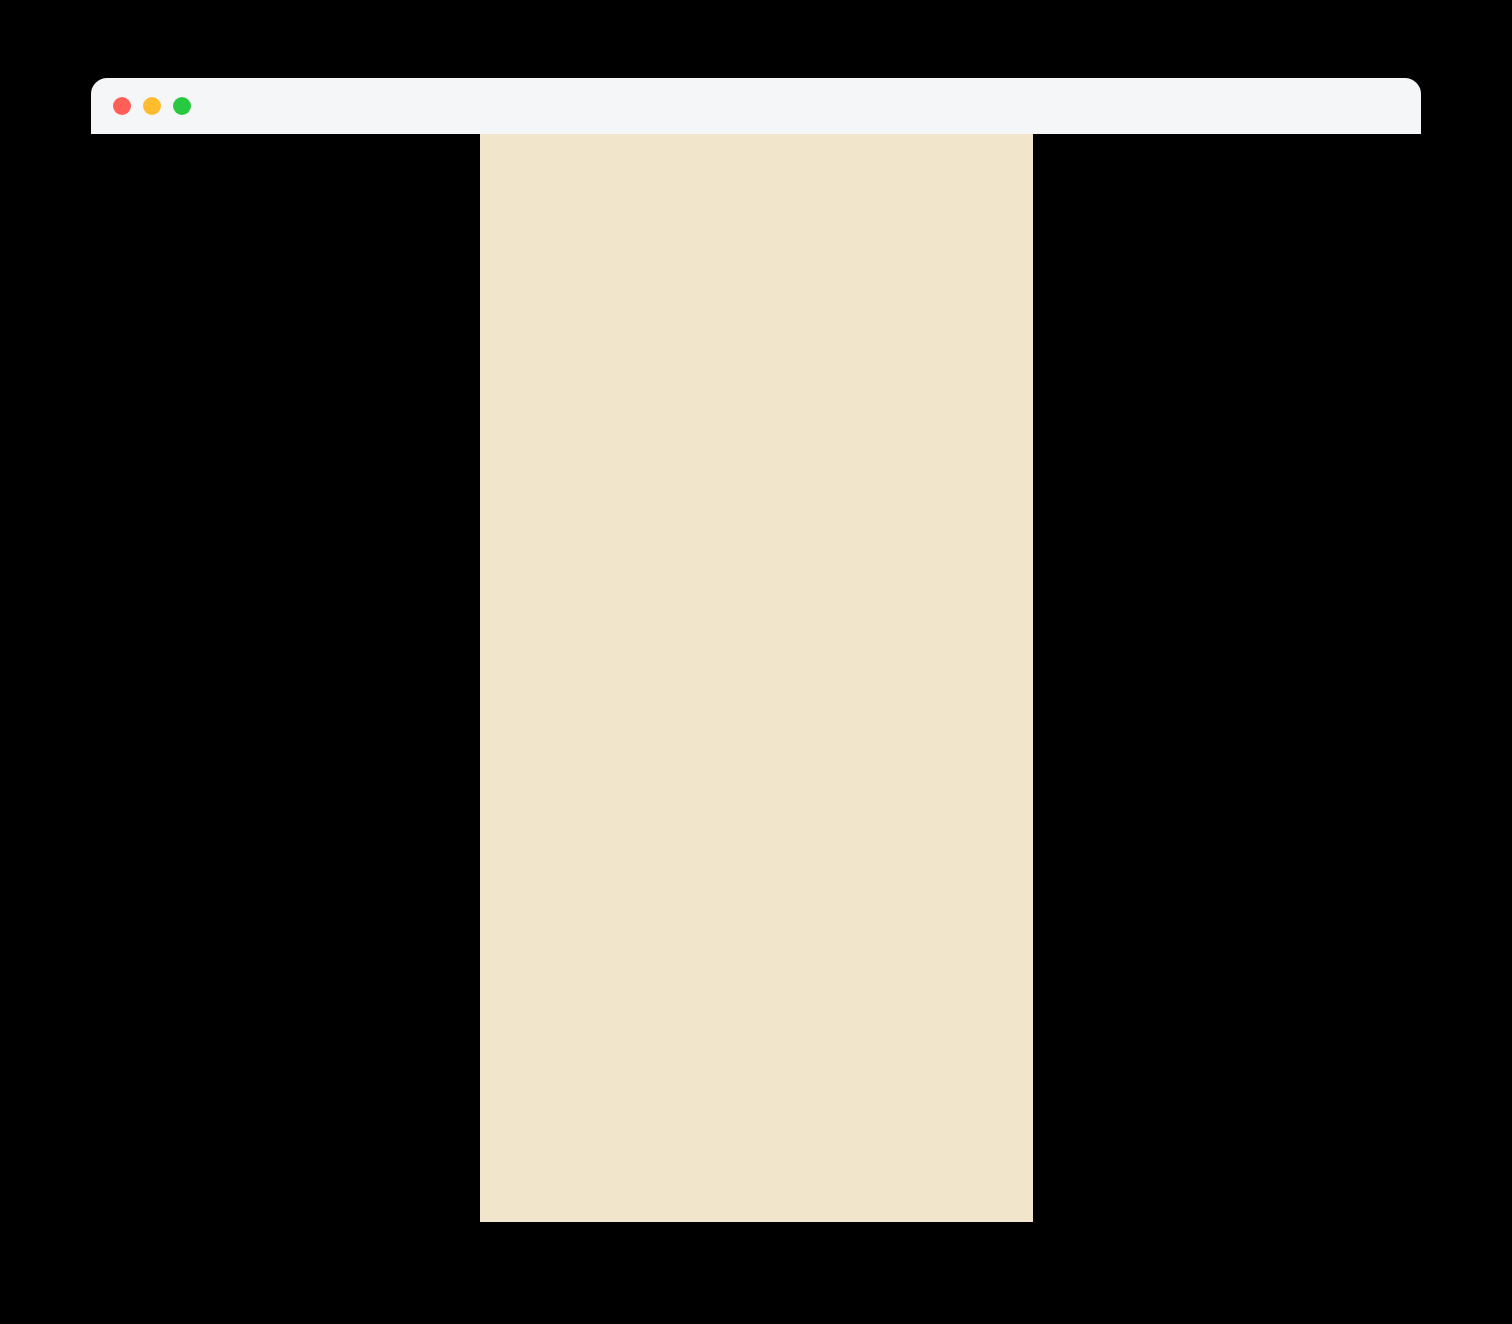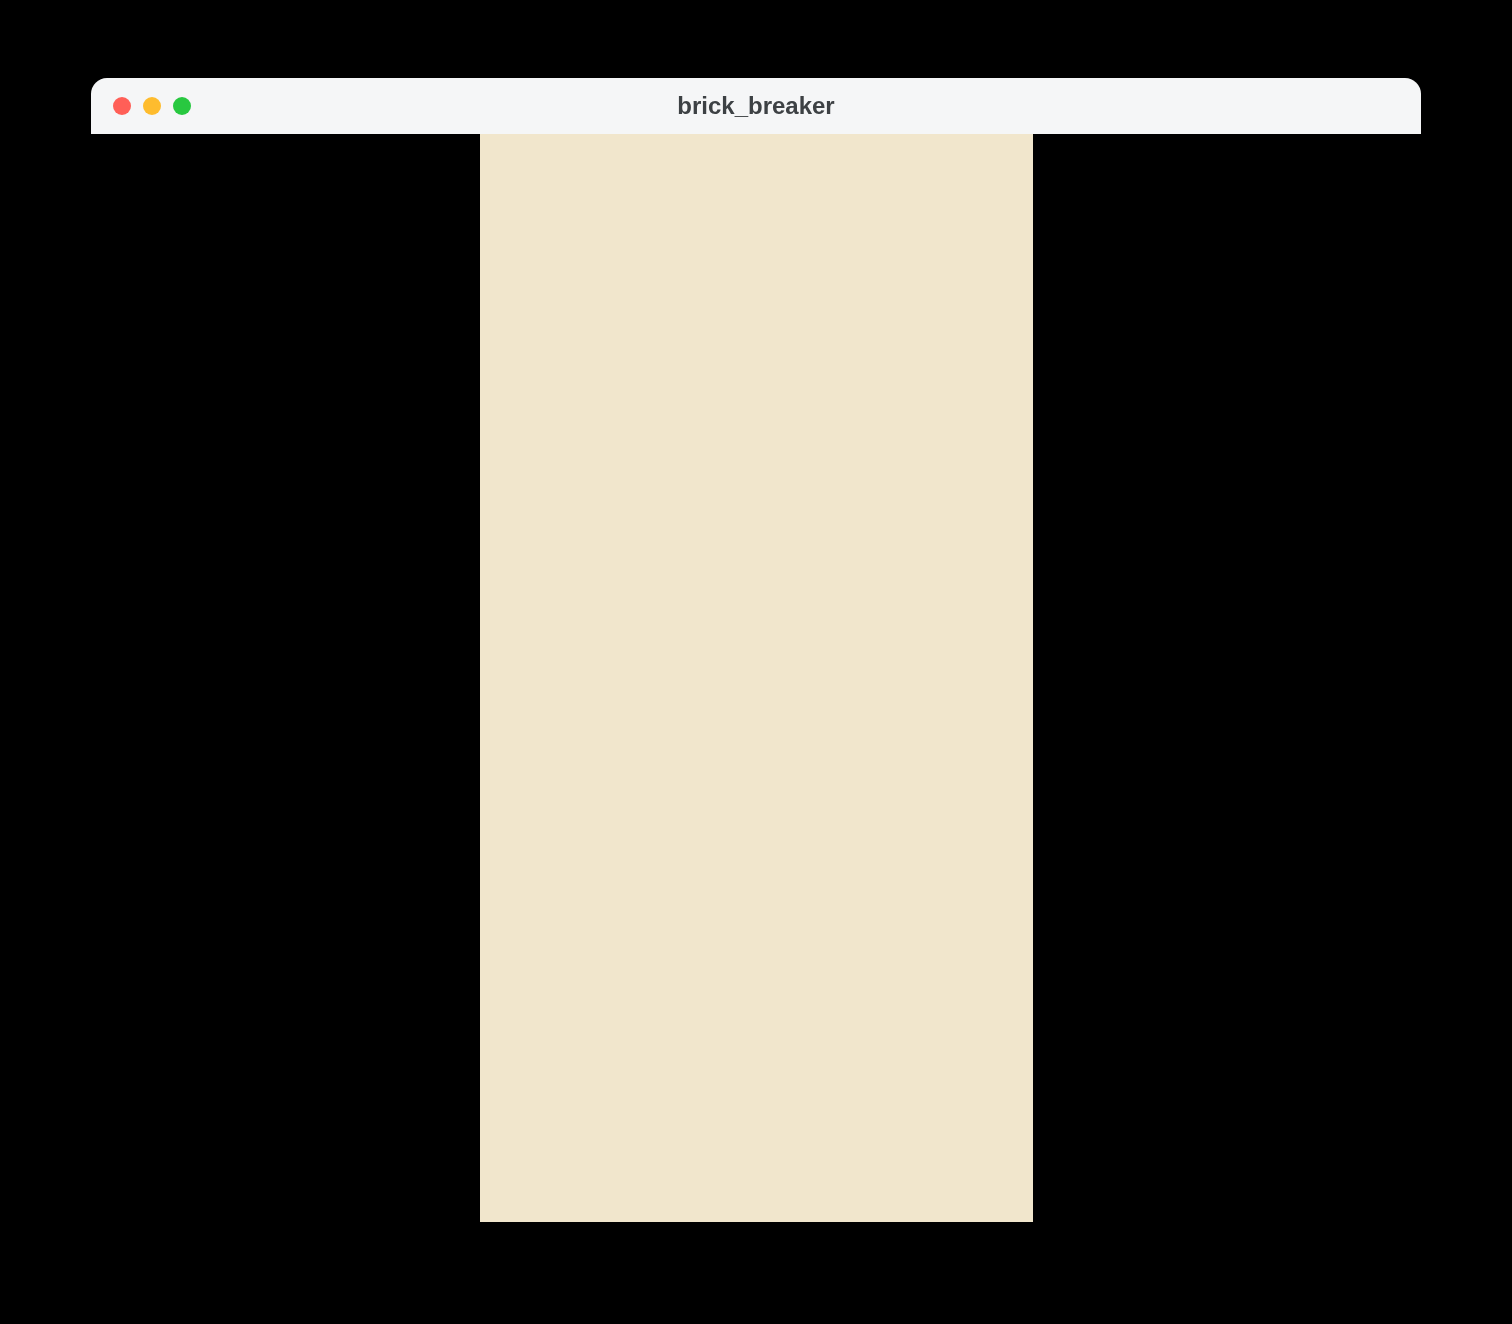--- a/index.html
+++ b/index.html
@@ -89,18 +89,17 @@
 </head>
 <body>
 
 <div class="window">
   <div class="titlebar">
     <div class="traffic-lights">
       <div class="traffic-light close"></div>
       <div class="traffic-light minimize"></div>
       <div class="traffic-light zoom"></div>
     </div>
-    <div class="title">brick_breaker</div>
   </div>
   <div class="content">
     <div class="game-canvas"></div>
   </div>
 </div>
 
 </body></html>

